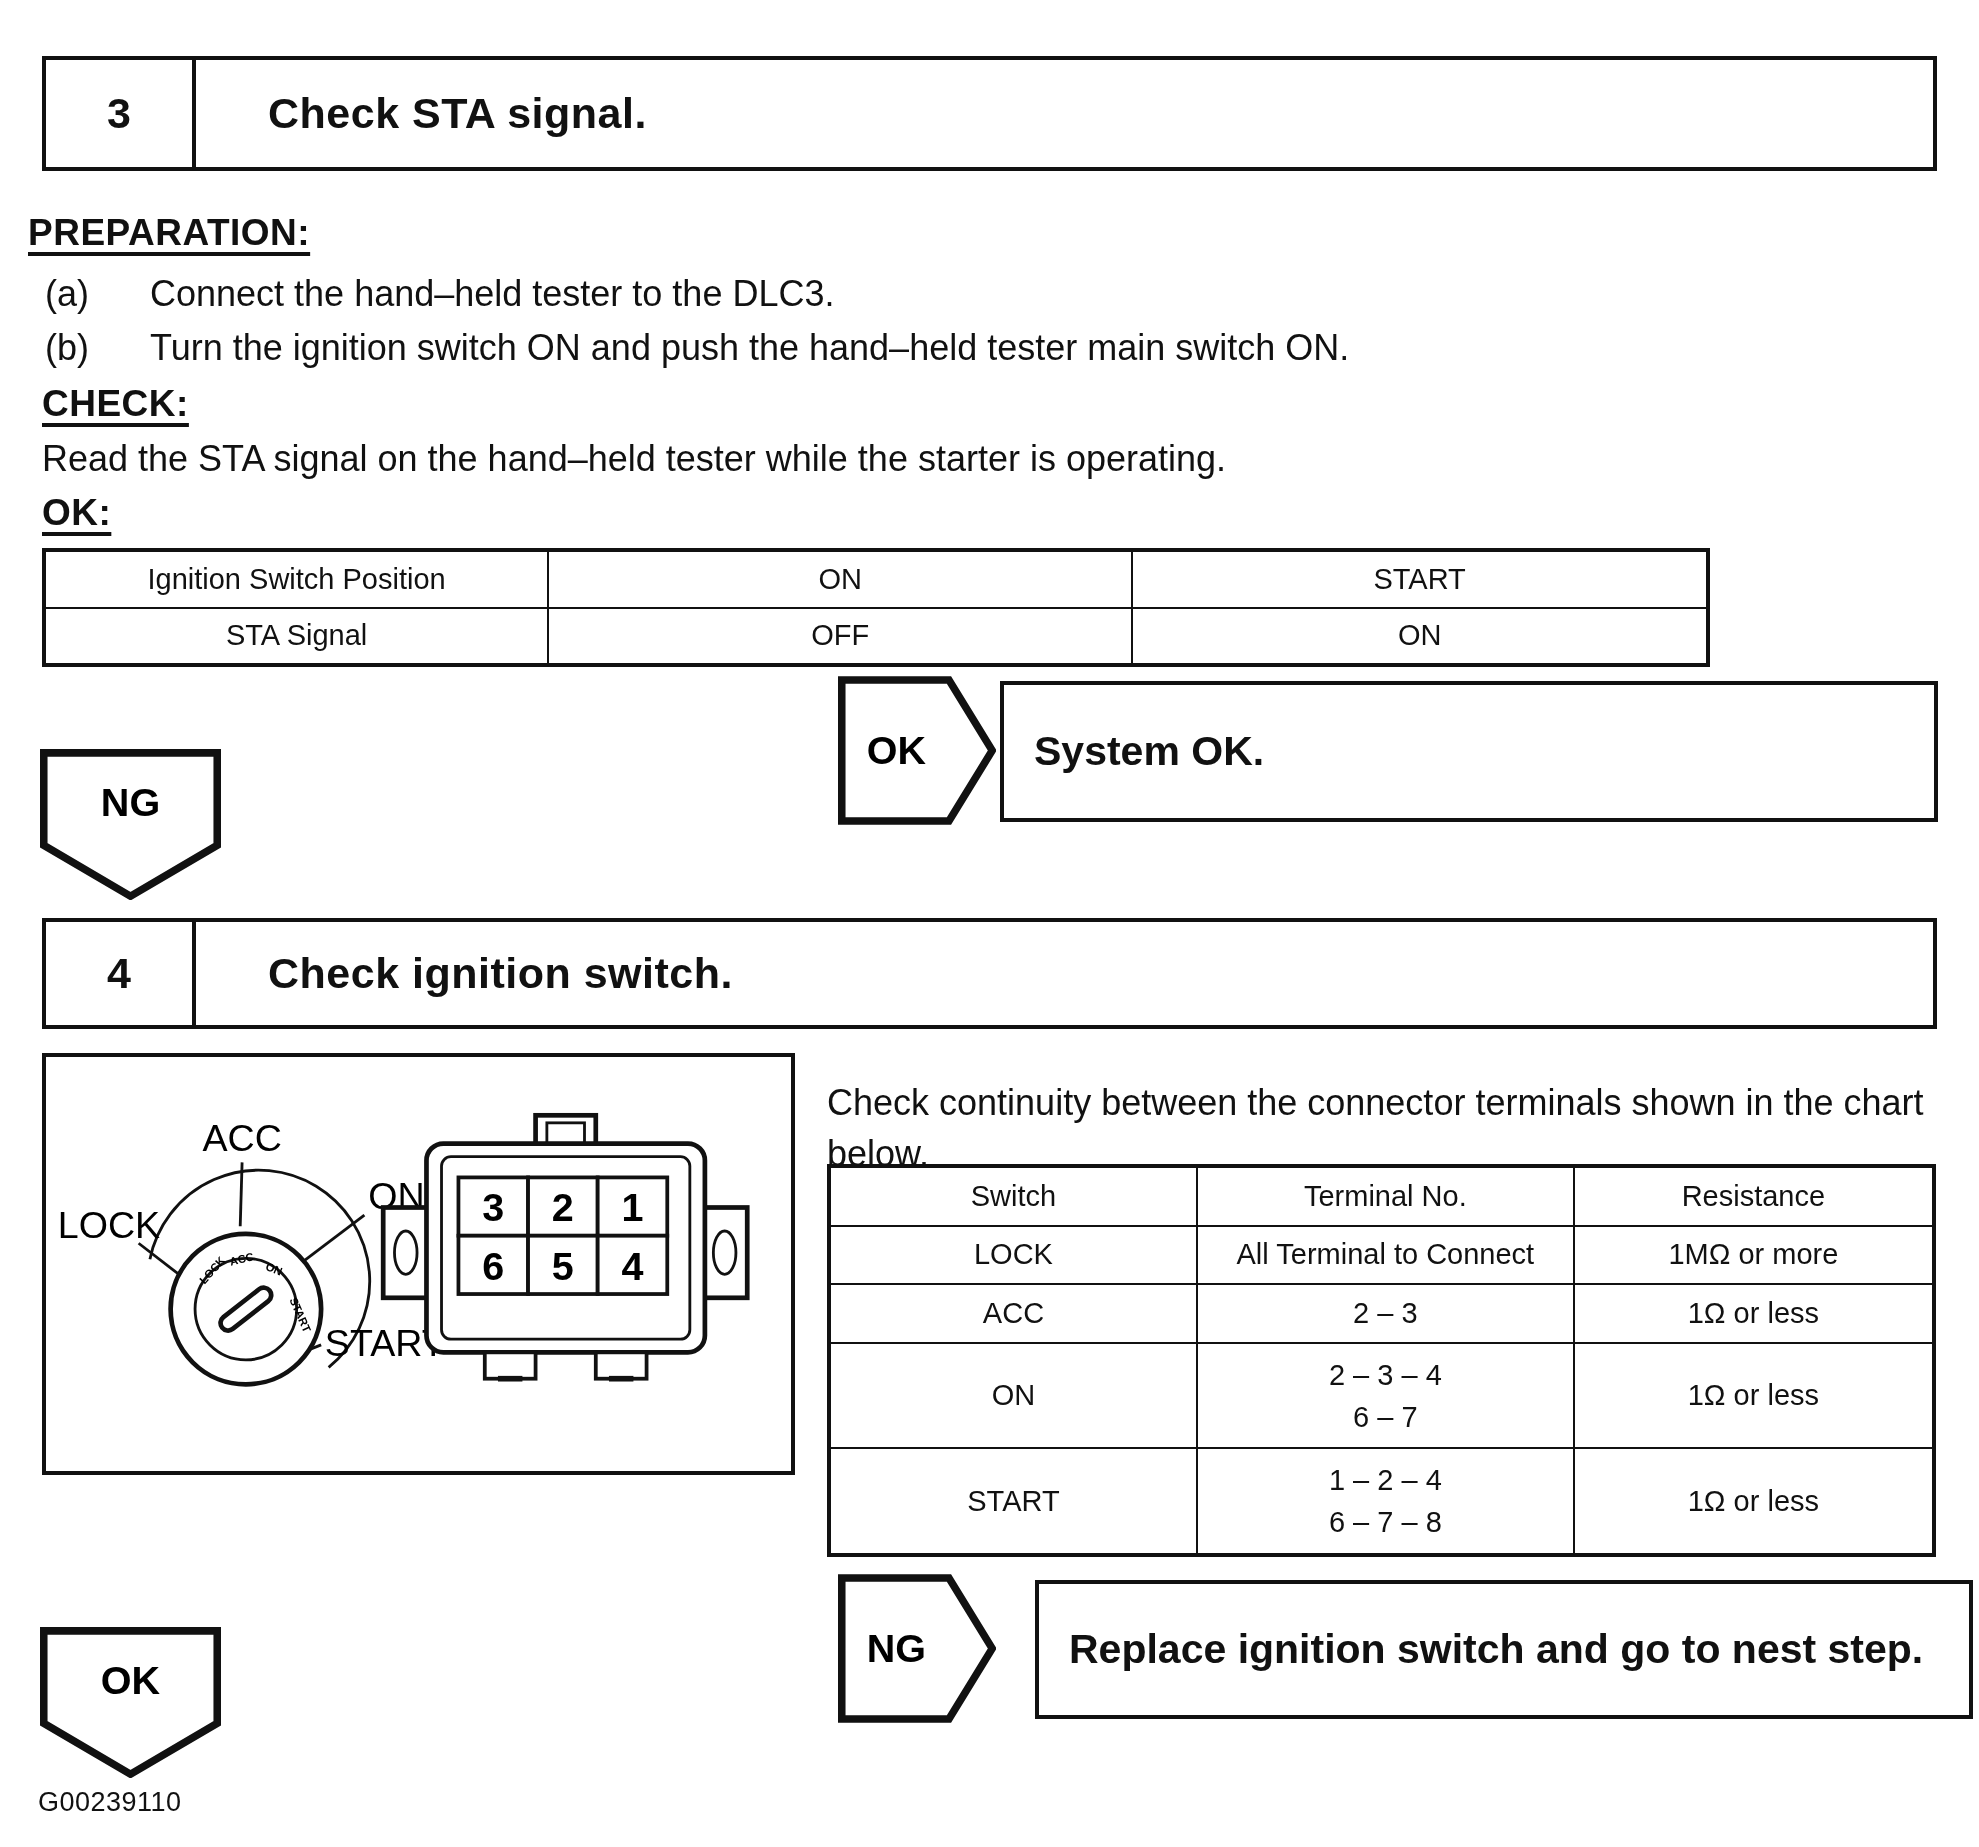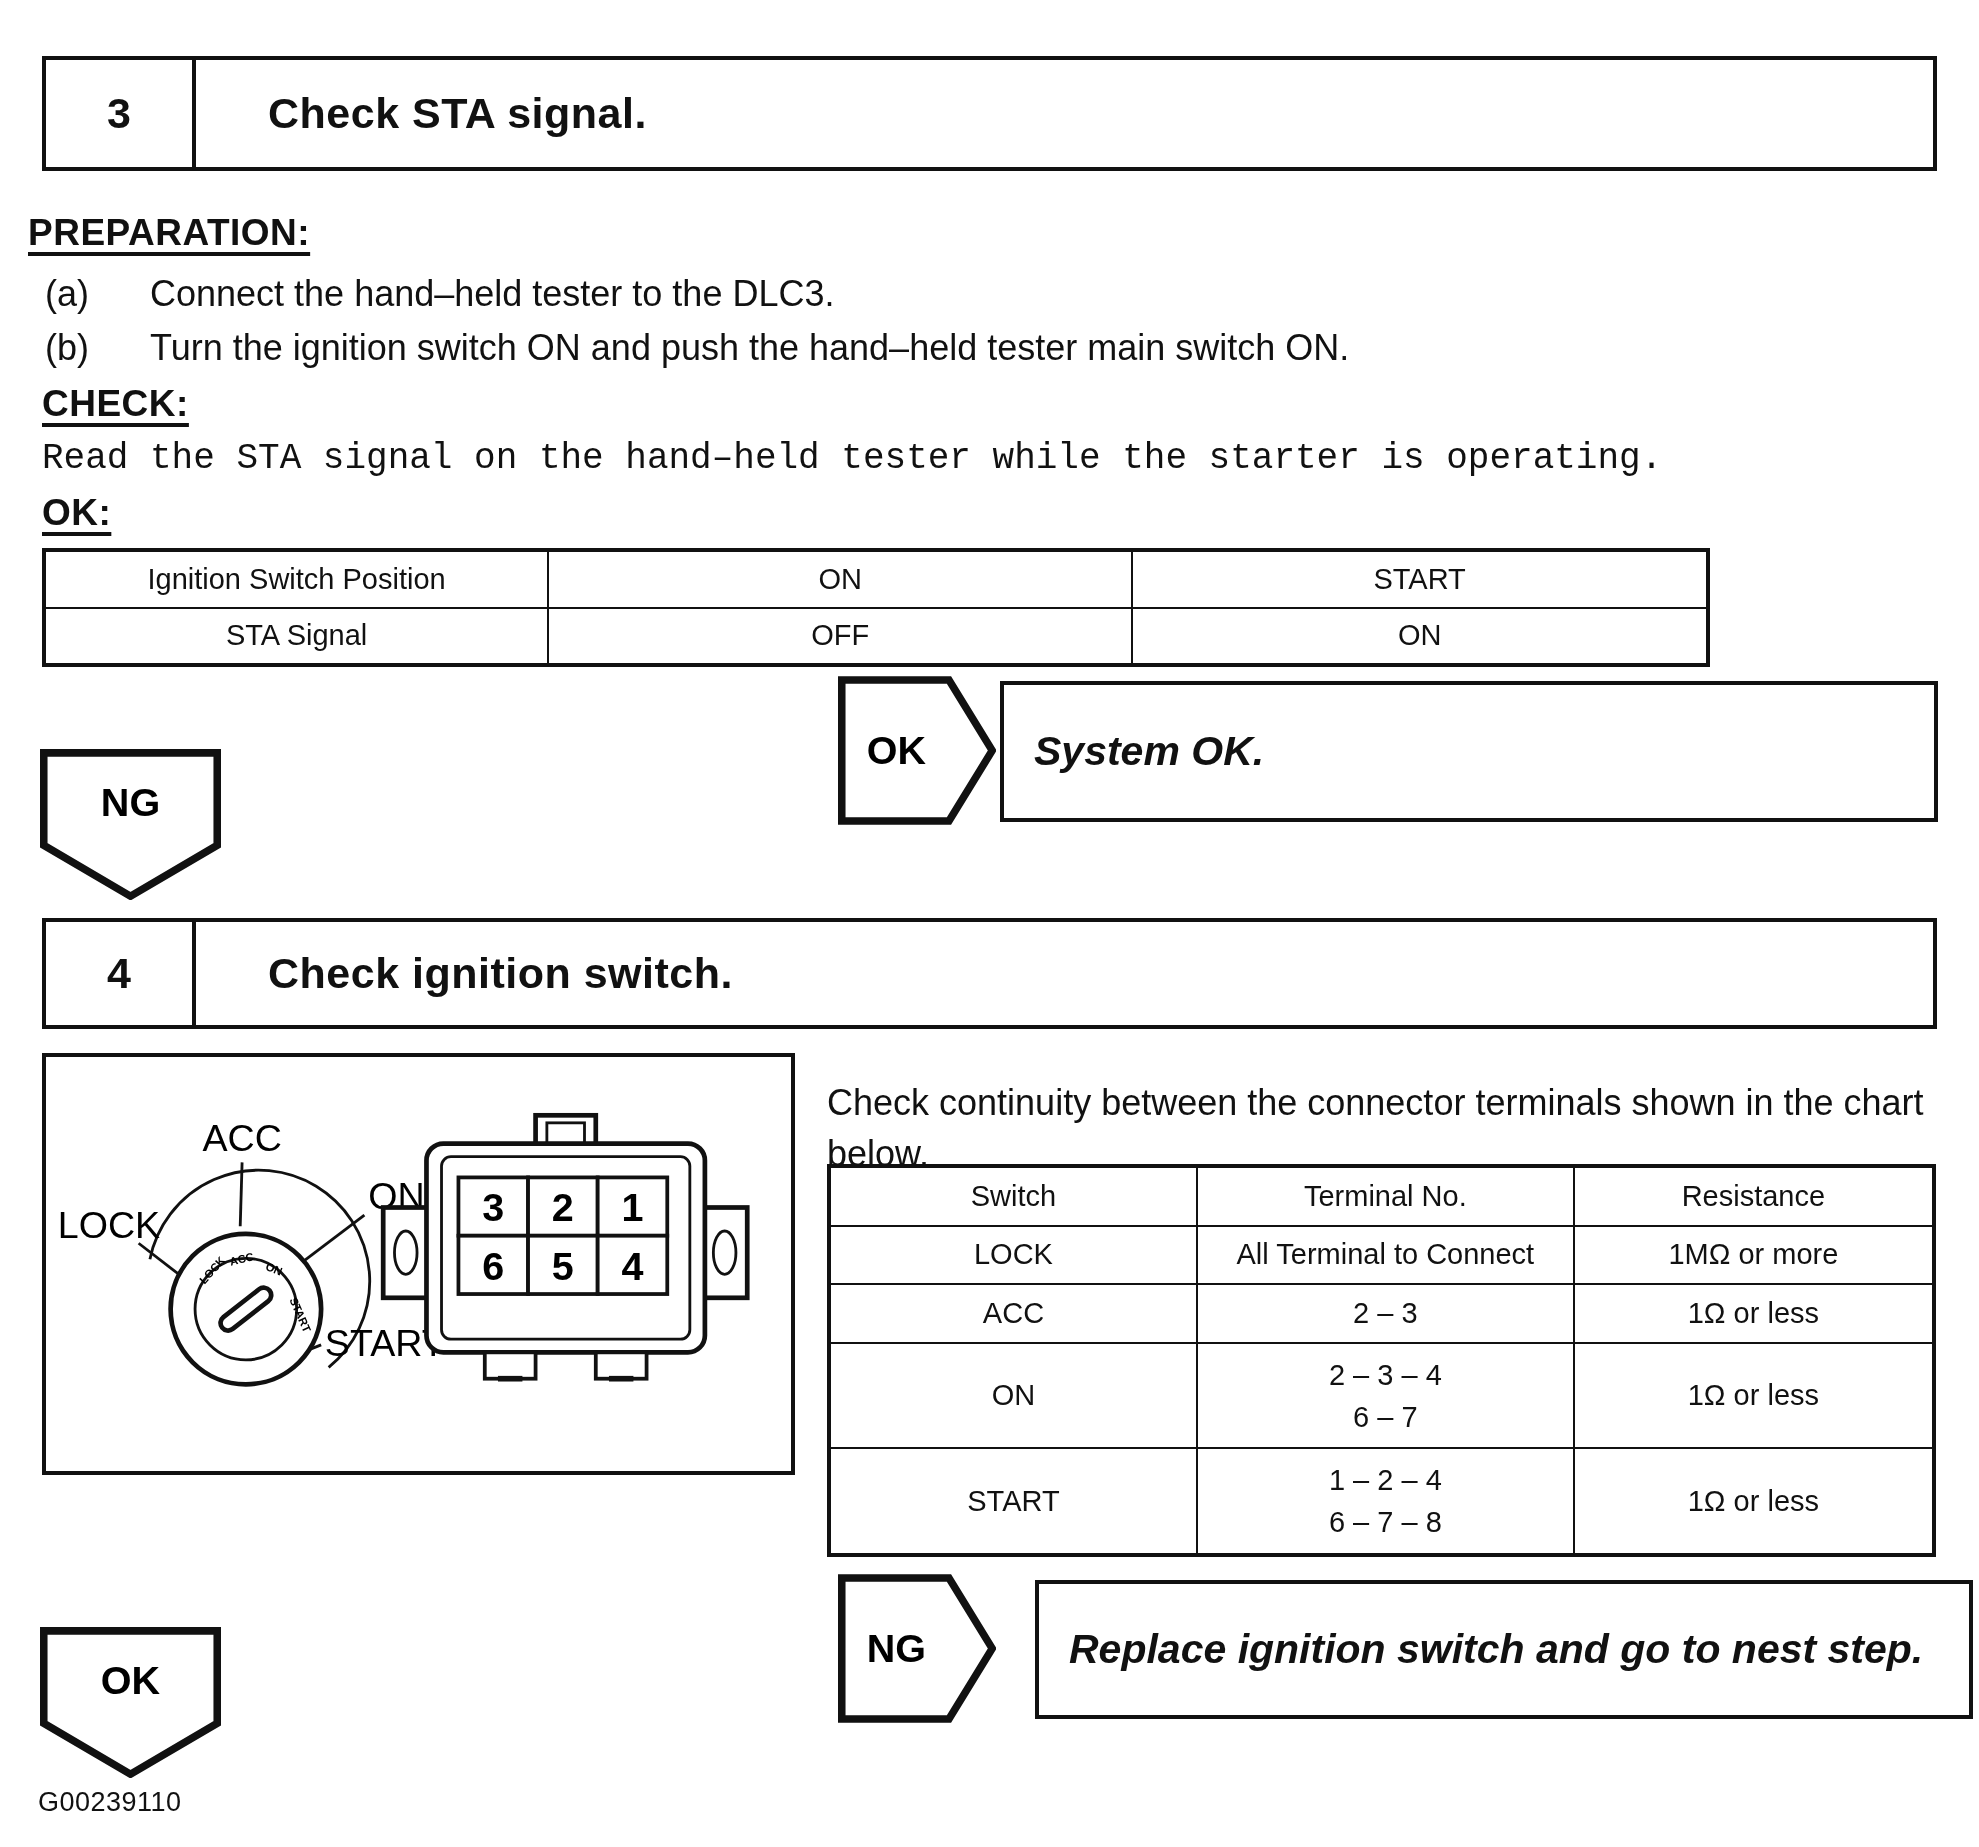--- a/index.html
+++ b/index.html
@@ -58,21 +58,20 @@
   }
   table.doc{border:4.7px solid #111;}
   .pre{white-space:pre-line;line-height:1.45;}
 
   .resultbox{
     border:4.7px solid #111;
     display:flex;align-items:center;
     padding-left:30px;
     font-weight:bold;font-size:41px;
     background:#fff;
-    font-style:italic;
   }
 
   .badge-text{
     font-weight:bold;
     font-size:42px;
     font-family:"Liberation Sans", sans-serif;
   }
 
   .diagrambox{
     border:4.7px solid #111;
@@ -107,21 +106,21 @@
     <span>Connect the hand–held tester to the DLC3.</span>
   </div>
 
   <div class="abs itemline" style="left:45px;top:327px;width:1874px;">
     <span class="lbl">(b)</span>
     <span>Turn the ignition switch ON and push the hand–held tester main switch ON.</span>
   </div>
 
   <div class="abs heading" style="left:42px;top:383px;">CHECK:</div>
 
-  <div class="abs bodyline" style="left:42px;top:438px;width:1874px;font-family:Liberation Mono, monospace;">Read the STA signal on the hand–held tester while the starter is operating.</div>
+  <div class="abs bodyline" style="left:42px;top:438px;width:1874px;">Read the STA signal on the hand–held tester while the starter is operating.</div>
 
   <div class="abs heading" style="left:42px;top:492px;">OK:</div>
 
   <div class="abs" style="left:42px;top:548px;width:1668px;">
     <table class="doc">
       <colgroup>
           <col style="width:30.3%">
           <col style="width:35.1%">
           <col style="width:34.6%">
         </colgroup>

